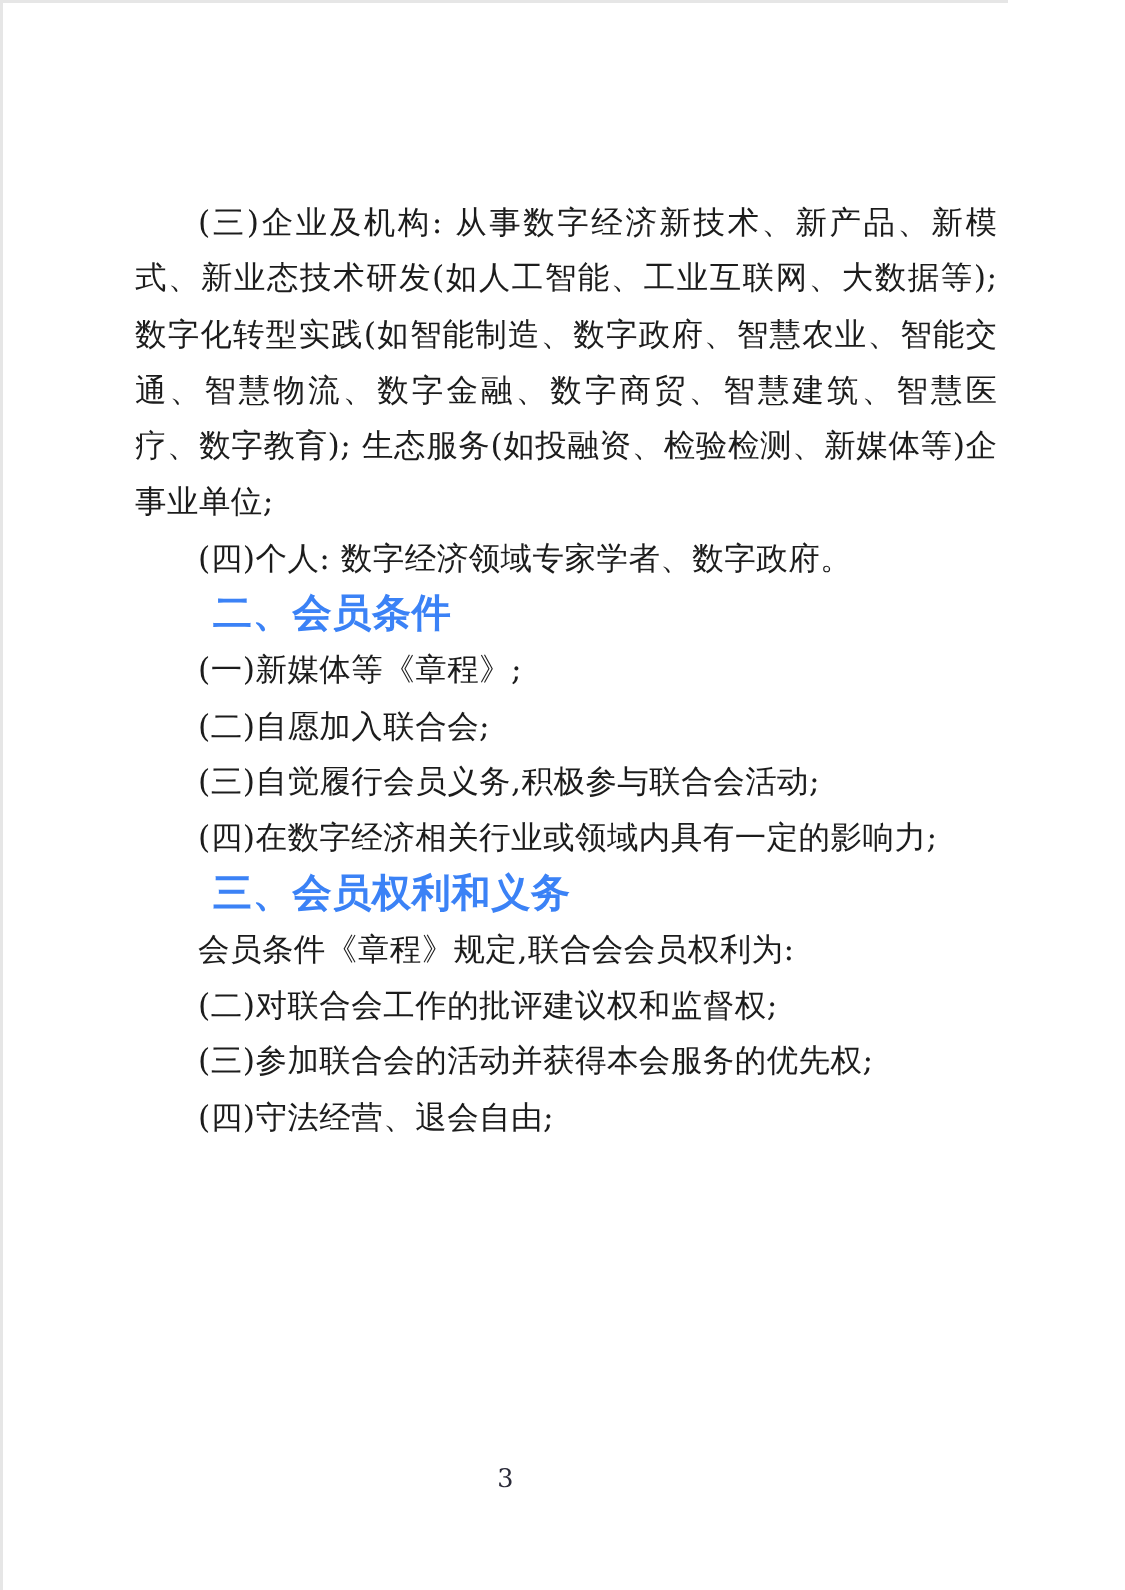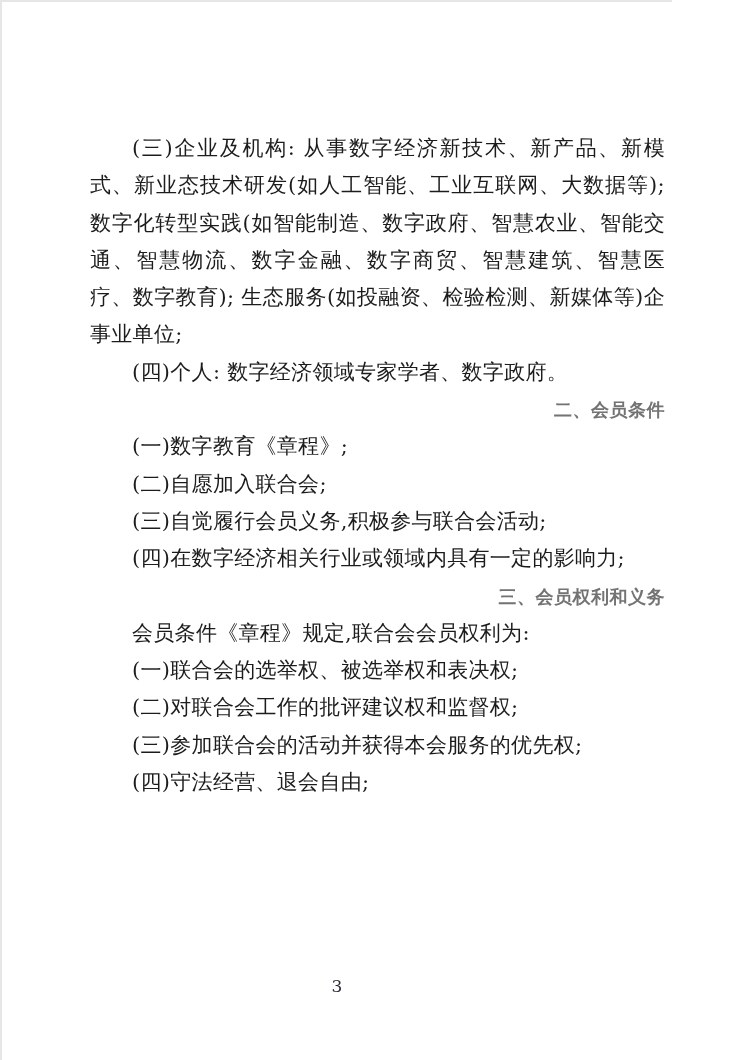--- a/index.html
+++ b/index.html
@@ -30,28 +30,27 @@
     font-size: 21px;
     line-height: 37.3px;
     letter-spacing: 0.3px;
     text-align: justify;
     text-indent: 2em;
     font-weight: normal;
     word-break: break-all;
   }
   .heading {
     margin: 0;
-    font-size: 18px;
+    font-size: 26px;
     line-height: 37.3px;
     letter-spacing: 0.5px;
     text-indent: 2em;
     font-family: "DejaVu Sans", "Liberation Sans", sans-serif;
     font-weight: bold;
-    color: #737373;
-    text-align: right;
+    color: #3b82f6;
   }
   .footer {
     position: absolute;
     top: 972px;
     left: 0;
     width: 100%;
     text-align: center;
     font-size: 17px;
     line-height: 24px;
     color: #2a2a38;
@@ -59,25 +58,24 @@
   }
 </style>
 </head>
 <body>
 
 <div class="page">
   <div class="content">
     <p class="para">(三)企业及机构: 从事数字经济新技术、新产品、新模式、新业态技术研发(如人工智能、工业互联网、大数据等); 数字化转型实践(如智能制造、数字政府、智慧农业、智能交通、智慧物流、数字金融、数字商贸、智慧建筑、智慧医疗、数字教育); 生态服务(如投融资、检验检测、新媒体等)企事业单位;</p>
     <p class="para">(四)个人: 数字经济领域专家学者、数字政府。</p>
     <h2 class="heading">二、会员条件</h2>
-    <p class="para">(一)数字教育《章程》;</p>
+    <p class="para">(一)新媒体等《章程》;</p>
     <p class="para">(二)自愿加入联合会;</p>
     <p class="para">(三)自觉履行会员义务,积极参与联合会活动;</p>
     <p class="para">(四)在数字经济相关行业或领域内具有一定的影响力;</p>
     <h2 class="heading">三、会员权利和义务</h2>
     <p class="para">会员条件《章程》规定,联合会会员权利为:</p>
-    <p class="para">(一)联合会的选举权、被选举权和表决权;</p>
     <p class="para">(二)对联合会工作的批评建议权和监督权;</p>
     <p class="para">(三)参加联合会的活动并获得本会服务的优先权;</p>
     <p class="para">(四)守法经营、退会自由;</p>
   </div>
   <div class="footer">3</div>
 </div>
 
 </body></html>

